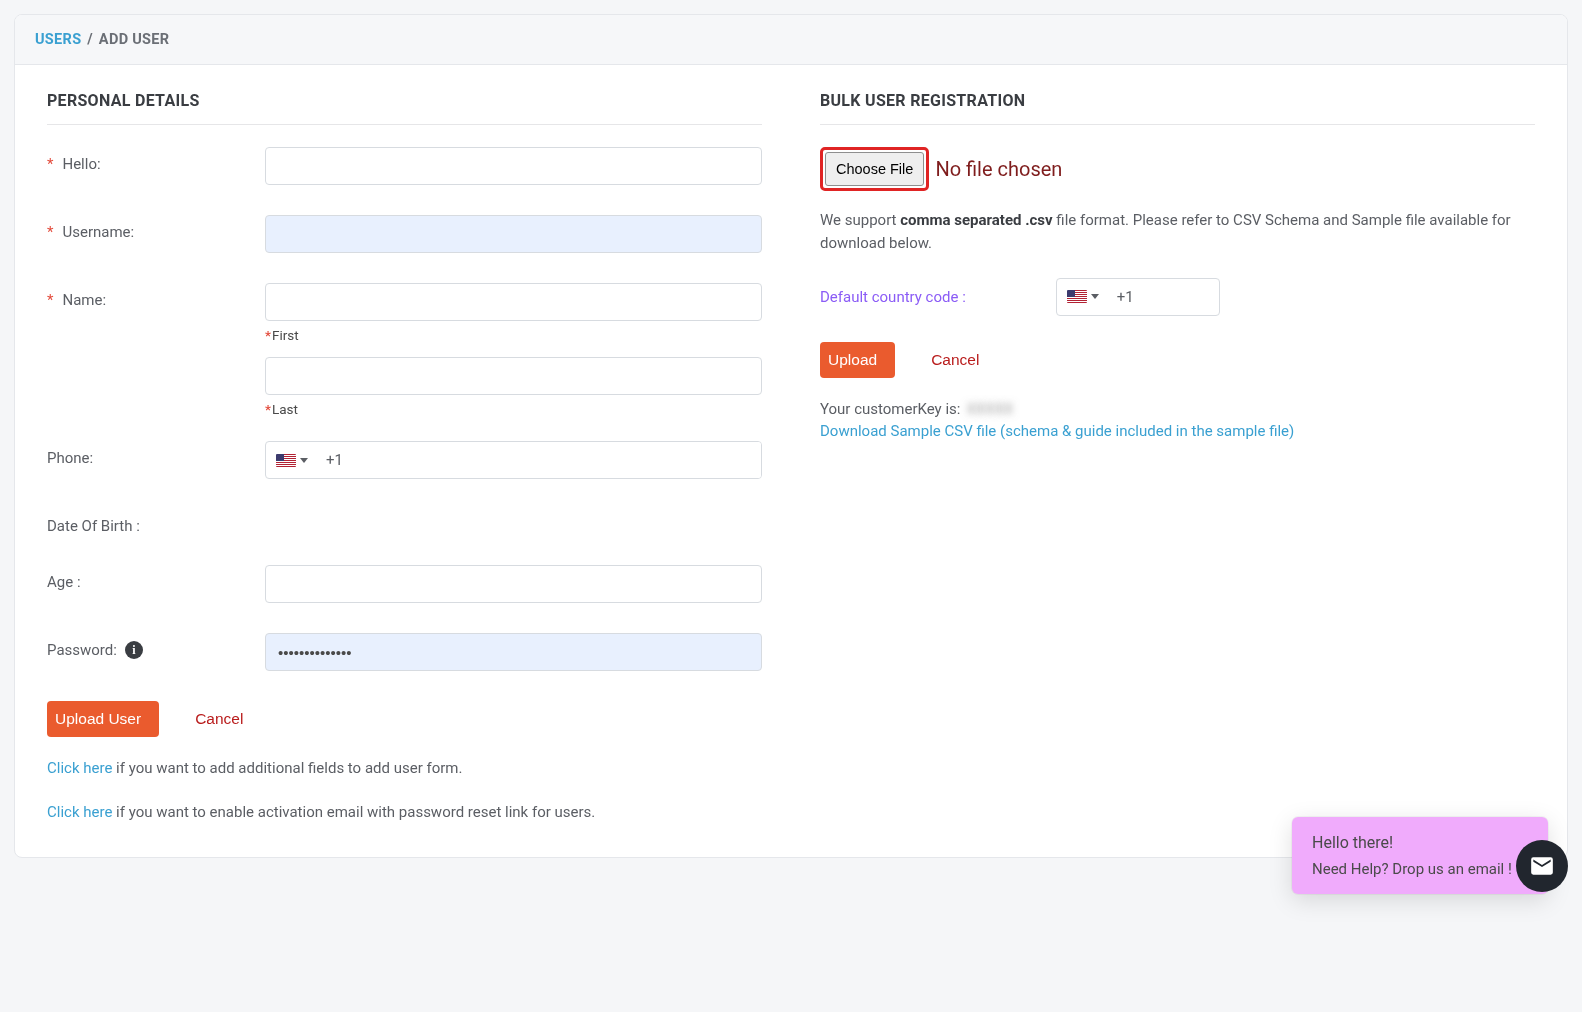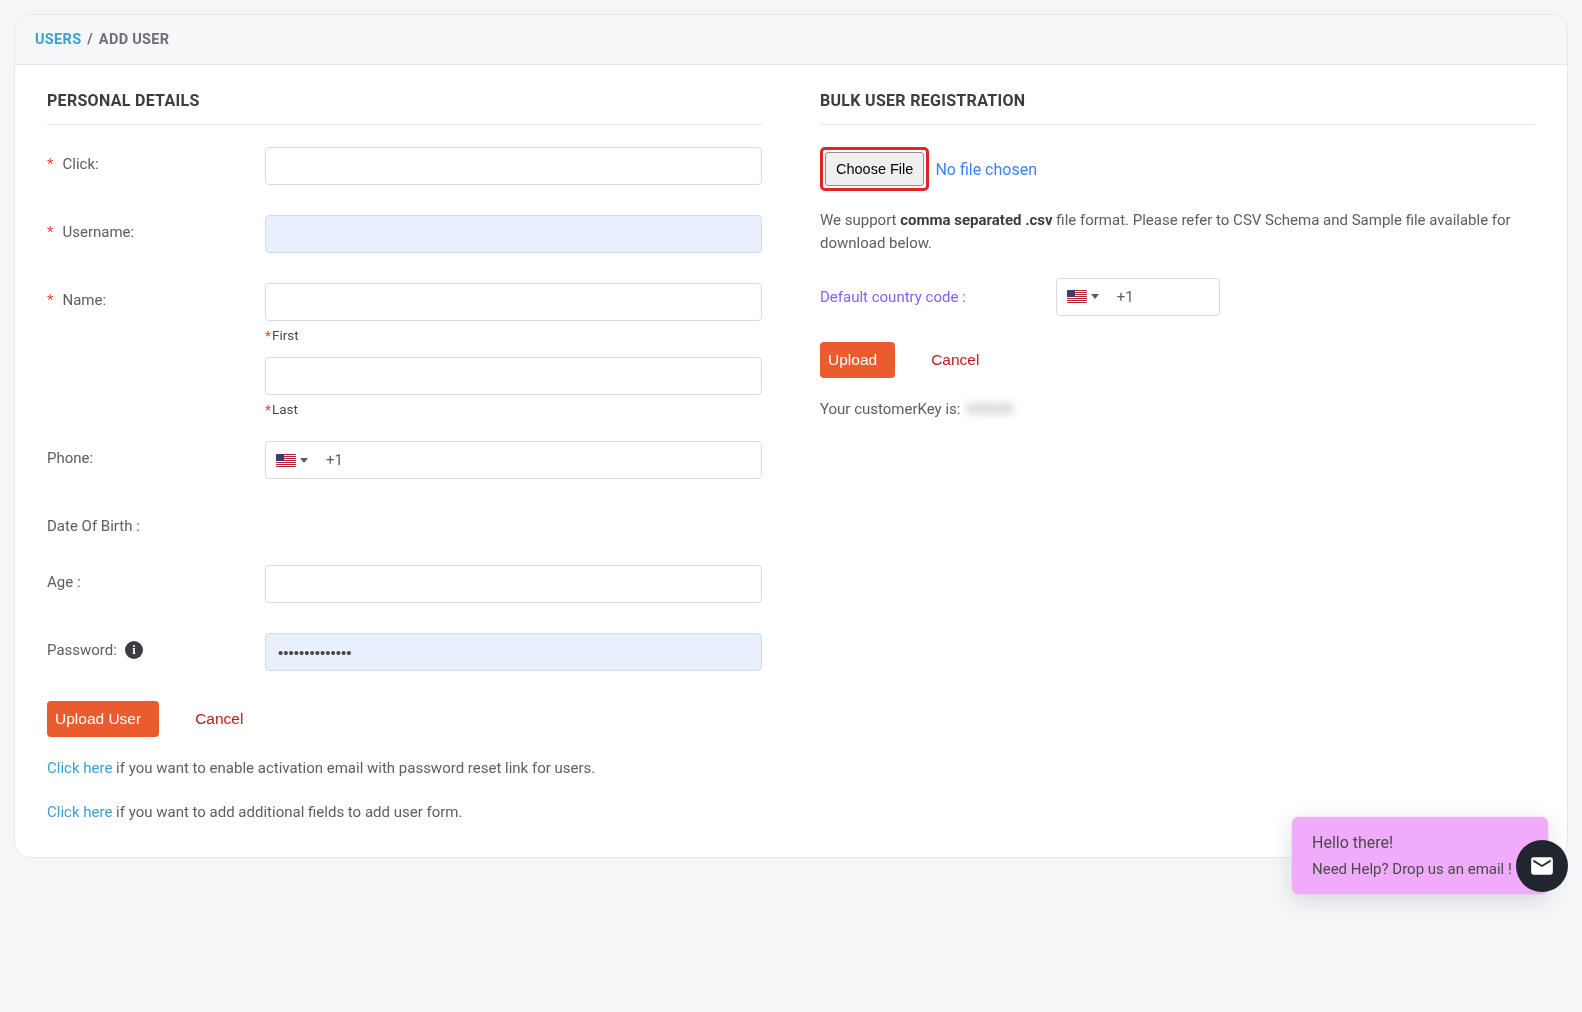--- a/index.html
+++ b/index.html
@@ -8,21 +8,21 @@
     background: #f5f6f8;
     color: #4a4a4a;
     font-size: 15px;
   }
   .page-wrap {
     padding: 14px;
   }
   .card {
     background: #fff;
     border: 1px solid #e5e7eb;
-    border-radius: 16px;
+    border-radius: 8px;
     overflow: hidden;
   }
   .header {
     background: #f6f7f9;
     padding: 16px 20px;
     border-bottom: 1px solid #e5e7eb;
     font-weight: 700;
     font-size: 14.5px;
     letter-spacing: .3px;
     color: #6b6f76;
@@ -147,21 +147,21 @@
     padding: 8px 10px;
     cursor: pointer;
   }
 
   .link { color: #3aa0d1; cursor: pointer; }
   .help-line { font-size: 15px; color: #5b5e64; margin-bottom: 26px; }
 
   
   .file-row { display: flex; align-items: center; gap: 6px; margin-bottom: 18px; }
   .file-highlight { border: 3px solid #e02424; border-radius: 5px; padding: 2px; display: inline-flex; }
-  .file-status { color: #3b82f6; font-size: 16px; }
+  .file-status { color: #7f1d1d; font-size: 20px; }
   .desc { color: #5b5e64; font-size: 15px; line-height: 1.55; margin-bottom: 22px; }
   .desc strong { color: #3a3d42; }
 
   .dc-row { display: flex; align-items: center; gap: 90px; margin-bottom: 26px; }
   .dc-label { color: #8b5cf6; font-size: 15px; text-align: right; }
   .country-code-wrap { width: 164px; }
 
   .key-line { color: #5b5e64; font-size: 15px; margin-bottom: 4px; display:flex; align-items:center; gap:6px; }
   .blurred {
     color: transparent; text-shadow: 0 0 7px rgba(90,90,90,.6);
@@ -207,21 +207,21 @@
     </div>
 
     <div class="content">
 
       <div class="col">
         <div class="section-title">PERSONAL DETAILS</div>
 
         <div class="form-row">
           <div class="label-col">
               <span class="req">*</span>
-              <span>Click:</span>
+              <span>Hello:</span>
             </div>
           <div class="input-col"><input type="text" class="text-input" style=""></div>
         </div>
 
         <div class="form-row">
           <div class="label-col">
               <span class="req">*</span>
               <span>Username:</span>
             </div>
           <div class="input-col">
@@ -278,24 +278,24 @@
           </div>
           <div class="input-col"><input type="text" class="text-input autofill" value="••••••••••••••" style=""></div>
         </div>
 
         <div class="btn-row">
           <button class="btn btn-primary">Upload User</button>
           <button class="btn btn-text">Cancel</button>
         </div>
 
         <div class="help-line">
+          <span class="link">Click here</span><span> if you want to add additional fields to add user form.</span>
+        </div>
+        <div class="help-line">
           <span class="link">Click here</span><span> if you want to enable activation email with password reset link for users.</span>
-        </div>
-        <div class="help-line">
-          <span class="link">Click here</span><span> if you want to add additional fields to add user form.</span>
         </div>
       </div>
 
       <div class="col">
         <div class="section-title">BULK USER REGISTRATION</div>
 
         <div class="file-row">
           <span class="file-highlight">
             <button class="btn-native">Choose File</button>
           </span>
@@ -319,20 +319,21 @@
 
         <div class="btn-row">
           <button class="btn btn-primary">Upload</button>
           <button class="btn btn-text">Cancel</button>
         </div>
 
         <div class="key-line">
           <span>Your customerKey is: </span>
           <span class="blurred">XXXXX</span>
         </div>
+        <div class="link" style="font-size:15px;">Download Sample CSV file (schema &amp; guide included in the sample file)</div>
       </div>
 
     </div>
   </div>
 </div>
 
 <div class="chat-bubble">
   <div class="greet">Hello there!</div>
   <div class="msg">Need Help? Drop us an email !</div>
   <div class="tail"></div>

